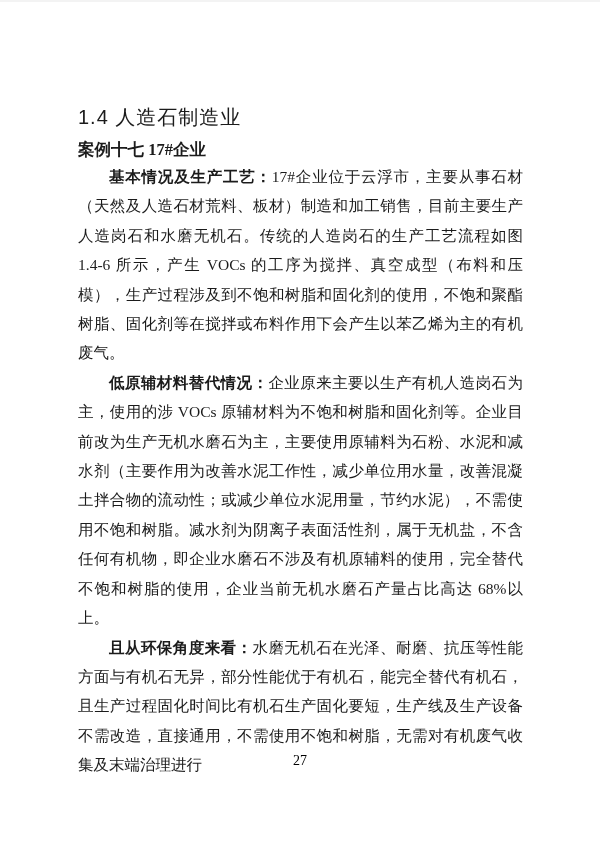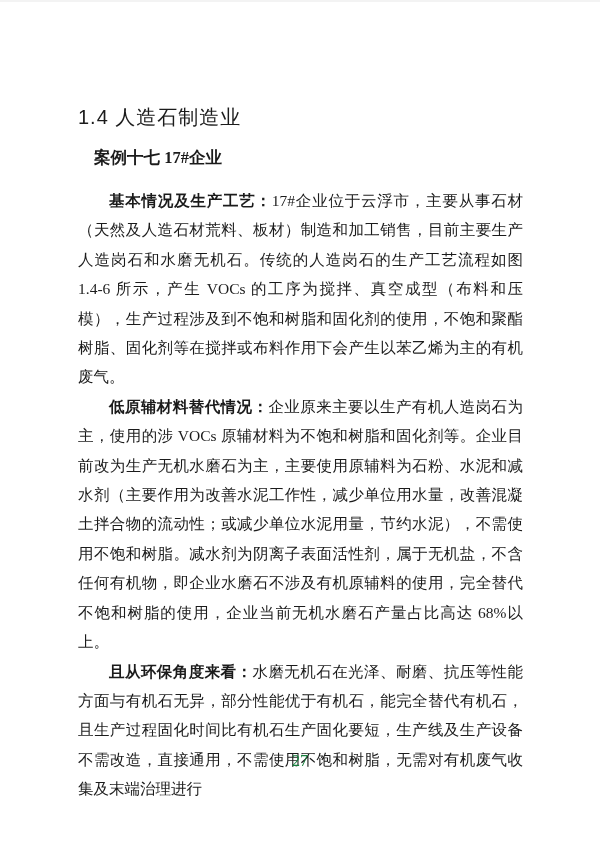--- a/index.html
+++ b/index.html
@@ -35,44 +35,44 @@
     font-size: 20px;
     font-weight: 400;
     line-height: 25px;
     letter-spacing: 1px;
     margin: 0 0 8px 0;
   }
   .case-title {
     font-size: 16.5px;
     font-weight: 700;
     line-height: 24px;
-    margin: 16px;
+    margin: 0;
   }
   p.body {
     margin: 0;
     font-size: 15.5px;
     line-height: 29.4px;
     text-align: justify;
     text-indent: 2em;
   }
   p.body b {
     font-weight: 700;
   }
   p.bold-para {
     font-weight: 700;
   }
   .page-number {
     position: absolute;
     left: 0;
     top: 752px;
     width: 100%;
     text-align: center;
-    font-size: 16px;
+    font-size: 14px;
     line-height: 18px;
-    color: #15803d;
+    color: #000000;
   }
 </style>
 </head>
 <body>
 
 <div class="page">
   <div class="top-edge"></div>
 
   <div class="content">
     <h1 class="section-heading">1.4 人造石制造业</h1>

